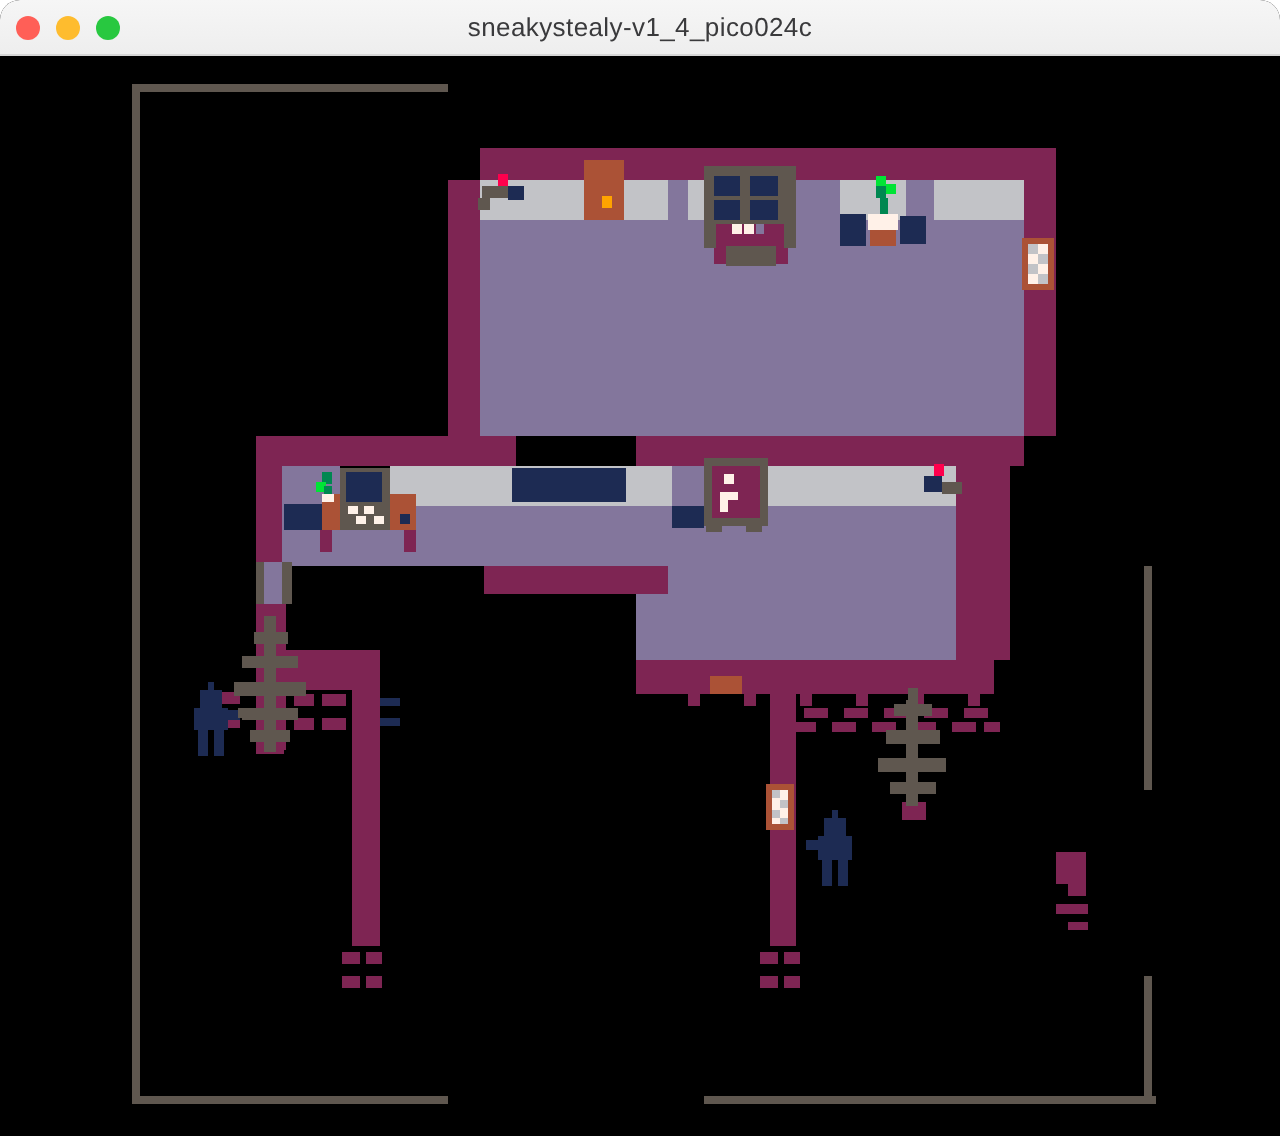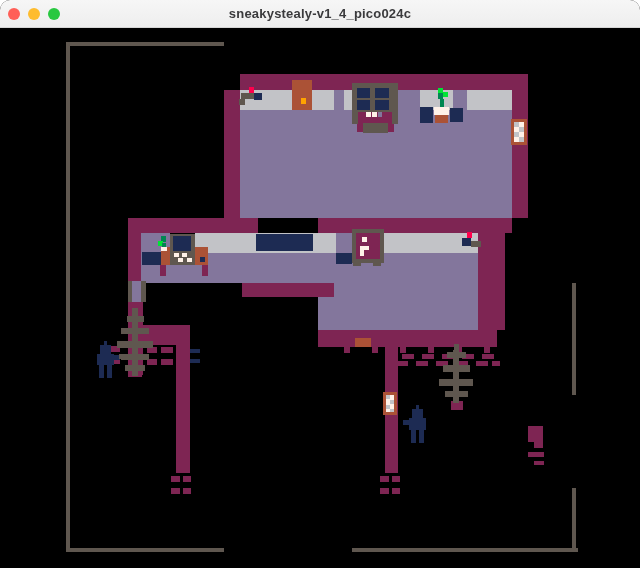--- a/index.html
+++ b/index.html
@@ -1,20 +1,20 @@
 <!DOCTYPE html>
 <html><head>
 <meta charset="utf-8">
 <style>
   html,body{margin:0;padding:0;background:#ffffff;font-family:"Liberation Sans",sans-serif;}
   .window{position:relative;width:640px;height:568px;background:#000000;border-radius:10px 10px 0 0;overflow:hidden;}
   .titlebar{position:absolute;left:0;top:0;width:640px;height:28px;background:linear-gradient(#f6f6f6,#eeeeee);border-bottom:1px solid #d6d6d6;z-index:2;display:flex;align-items:center;justify-content:center;box-sizing:border-box;}
   .traffic-lights{position:absolute;left:8px;top:8px;display:flex;gap:8px;}
   .traffic{width:12px;height:12px;border-radius:50%;display:inline-block;}
-  .title{font-size:13px;font-weight:bold;color:#3a3a3c;letter-spacing:0.2px;}
+  .title{font-size:13px;font-weight:normal;color:#3a3a3c;letter-spacing:0.2px;}
   .game-canvas{position:absolute;left:0;top:0;width:640px;height:568px;z-index:1;background:transparent;}
   .sprite{position:absolute;}
 </style>
 </head>
 <body>
 
 <div class="window">
   <div class="game-canvas" style="background: transparent;">
       <div class="sprite" style="left: 66px; top: 42px; width: 158px; height: 4px; background: rgb(95, 87, 79);"></div>
       <div class="sprite" style="left: 66px; top: 42px; width: 4px; height: 510px; background: rgb(95, 87, 79);"></div>

